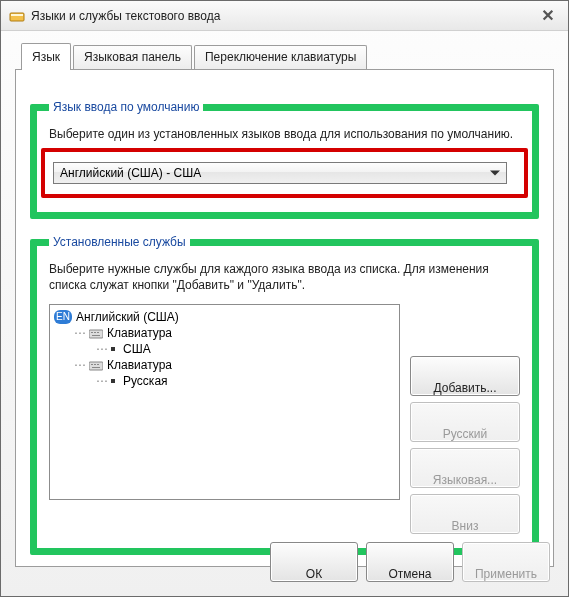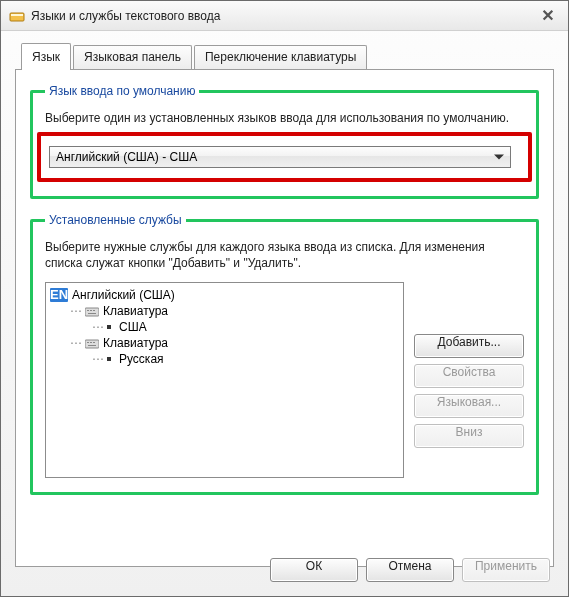--- a/index.html
+++ b/index.html
@@ -40,22 +40,22 @@
   }
   .tab.active {
     background: #fff; z-index: 2; padding-top: 6px; padding-bottom: 6px;
     margin-bottom: -1px;
   }
   .tabpanel {
     border: 1px solid #9c9c9c; background: #fff;
     height: 498px; padding: 14px 14px 14px 14px; position: relative;
   }
   fieldset {
-    border: 3px solid #22c55e; border-radius: 2px;
-    margin: 0 0 14px 0; padding: 8px 12px 14px 12px;
+    border: 7px solid #22c55e; border-radius: 2px;
+    margin: 16px 0 14px 0; padding: 8px 12px 14px 12px;
   }
   legend { padding: 0 4px; color: #1a4aa0; }
   .desc { color: #222; margin: 4px 0 10px 0; line-height: 1.35; }
   .red-outline {
     border: 4px solid #d40000; border-radius: 2px;
     padding: 10px 17px 10px 8px; margin: -4px -8px 0 -8px;
   }
   .combo {
     width: 100%; height: 22px;
     border: 1px solid #7a7a7a; background: linear-gradient(#fdfdfd 0%,#f3f3f3 45%,#e6e6e6 46%,#f0f0f0 100%);
@@ -67,36 +67,36 @@
     width: 0; height: 0; border-left: 5px solid transparent; border-right: 5px solid transparent;
     border-top: 5px solid #333;
   }
   .services-body { display: flex; gap: 10px; }
   .tree {
     flex: 1; border: 1px solid #8c8c8c; height: 196px; background: #fff;
     padding: 4px 2px; overflow: hidden;
   }
   .lang-row { display: flex; align-items: center; gap: 4px; padding: 1px 2px; }
   .badge {
-    width: 18px; height: 14px; color: #fff; font-size: 13px; font-weight: bold;
+    width: 18px; height: 14px; color: #fff; font-size: 10px; font-weight: normal;
     display: inline-flex; align-items: center; justify-content: center;
-    border-radius: 1px;
+    border-radius: 6px;
   }
   .badge.en { background: #2e7cd6; }
   .badge.ru { background: #2e7cd6; }
   .sub1 { display: flex; align-items: center; gap: 4px; padding: 1px 2px 1px 22px; }
   .sub2 { display: flex; align-items: center; gap: 4px; padding: 1px 2px 1px 44px; }
   .dots { color: #888; letter-spacing: -1px; }
   .kb-icon { width: 14px; height: 10px; display:inline-block; }
   .bullet { width:4px; height:4px; background:#333; display:inline-block; margin-right:4px;}
   .btn-col { width: 110px; display: flex; flex-direction: column; gap: 6px; margin-top: 52px;}
   .btn {
-    height: 24px; border: 1px solid #888; border-radius: 3px;
+    height: 40px; border: 1px solid #888; border-radius: 3px;
     background: linear-gradient(#fdfdfd,#e4e4e4);
-    cursor: pointer; color: #222; display: flex; align-items: flex-start; justify-content: center;
+    cursor: pointer; color: #222; display: flex; align-items: flex-end; justify-content: center;
     box-shadow: 0 0 0 1px #fff inset;
   }
   .btn.disabled { color: #9a9a9a; border-color: #bfbfbf; background: linear-gradient(#f8f8f8,#efefef); cursor: default;}
   .dialog-buttons {
     position: absolute; right: 18px; bottom: 14px; display: flex; gap: 8px;
   }
   .dialog-buttons .btn { width: 88px; }
 </style>
 </head>
 <body>
@@ -180,21 +180,21 @@
               <span class="bullet"></span>
               <span>Русская</span>
             </div>
           </div>
 
           <div class="btn-col">
             <div class="btn">
                 <span>Добавить...</span>
               </div>
             <div class="btn disabled">
-                <span>Свойства</span>
+                <span>Русский</span>
               </div>
             <div class="btn disabled">
                 <span>Языковая...</span>
               </div>
             <div class="btn disabled">
                 <span>Вниз</span>
               </div>
           </div>
         </div>
       </fieldset>

